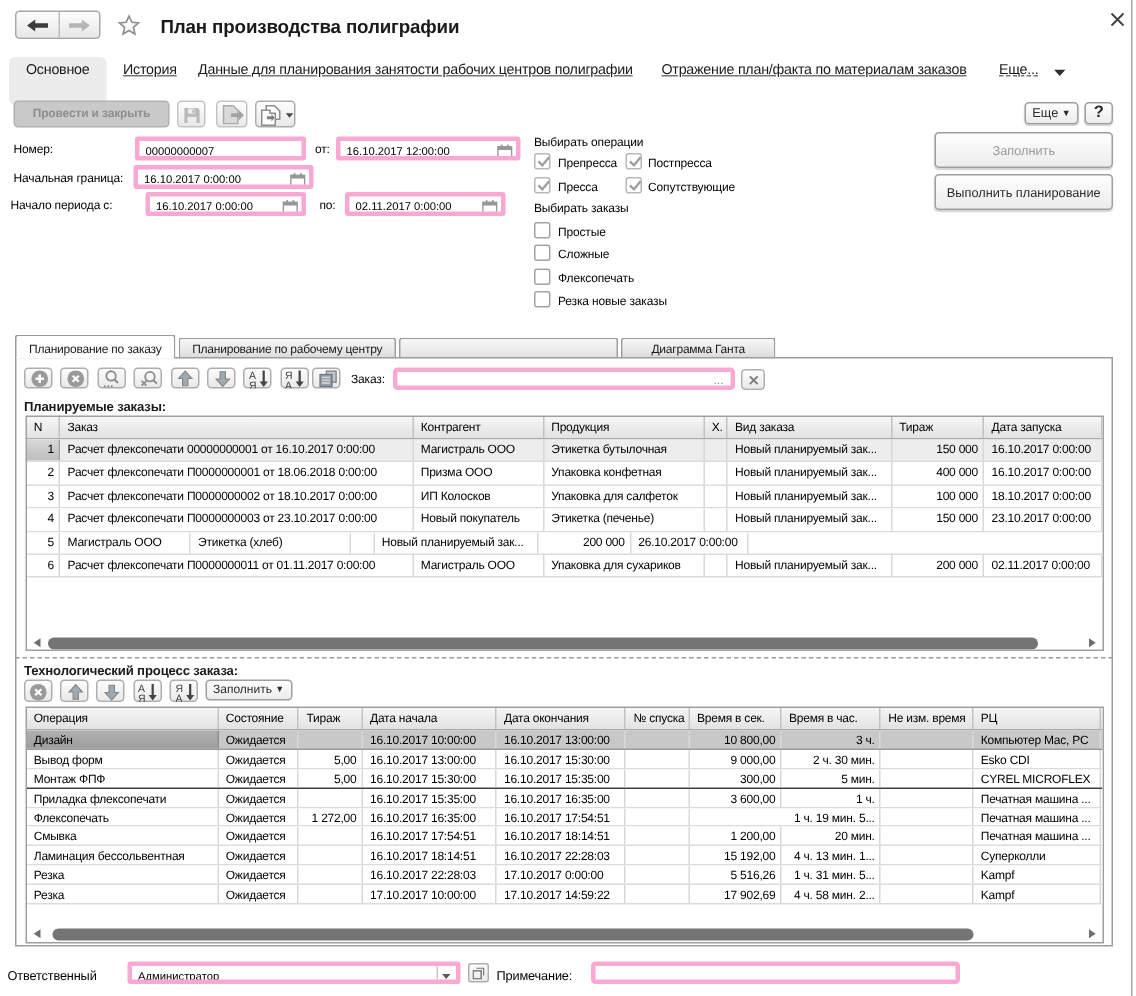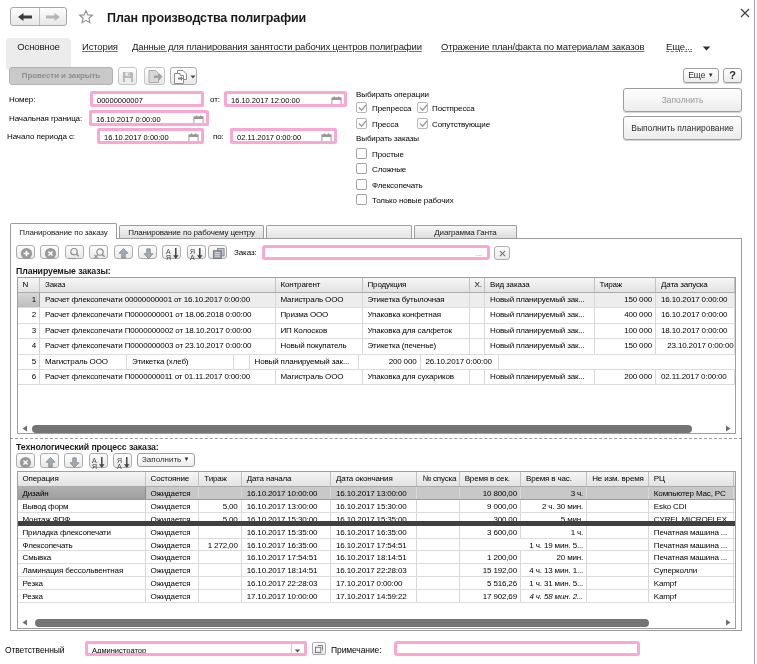--- a/index.html
+++ b/index.html
@@ -143,21 +143,21 @@
   </div>
 <div class="lbl" style="left:432px; top:120px;">Сопутствующие</div>
 <div class="lbl" style="left:356px; top:134px;">Выбирать заказы</div>
 <div class="cb" style="left:356px; top:148px;"></div>
 <div class="lbl" style="left:372px; top:150px;">Простые</div>
 <div class="cb" style="left:356px; top:163px;"></div>
 <div class="lbl" style="left:372px; top:165px;">Сложные</div>
 <div class="cb" style="left:356px; top:179px;"></div>
 <div class="lbl" style="left:372px; top:181px;">Флексопечать</div>
 <div class="cb" style="left:356px; top:194px;"></div>
-<div class="lbl" style="left:372px; top:196px;">Только новые рабочих</div>
+<div class="lbl" style="left:372px; top:196px;">Резка новые заказы</div>
 
 <div class="btn" style="left:683px; top:68px; width:36px; height:15px; line-height:13px; font-size:8.5px;">Еще <span style="font-size:6px; position:relative; top:-1px;">▼</span></div>
 <div class="btn" style="left:723px; top:68px; width:19px; height:15px; line-height:13px; font-weight:bold; font-size:11px;">?</div>
 <div class="btn" style="left:623px; top:88px; width:119px; height:24px; line-height:22px; color:#9a9a9a;">Заполнить</div>
 <div class="btn" style="left:623px; top:116px; width:119px; height:24px; line-height:22px;">Выполнить планирование</div>
 
 <div class="abs" style="left:119px; top:225px; width:145px; height:13px; border:1px solid #9c9c9c; border-bottom:none; border-radius:2px 2px 0 0; background:linear-gradient(#f7f7f7,#dddddd); font-size:8px; letter-spacing:-0.15px; text-align:center; padding-top:2px;">Планирование по рабочему центру</div>
 <div class="abs" style="left:266px; top:225px; width:146px; height:13px; border:1px solid #9c9c9c; border-bottom:none; border-radius:2px 2px 0 0; background:linear-gradient(#f7f7f7,#dddddd); font-size:8px; letter-spacing:-0.15px; text-align:center; padding-top:16px;">Потребности производства (2 003)</div>
 <div class="abs" style="left:414px; top:225px; width:103px; height:13px; border:1px solid #9c9c9c; border-bottom:none; border-radius:2px 2px 0 0; background:linear-gradient(#f7f7f7,#dddddd); font-size:8px; letter-spacing:-0.15px; text-align:center; padding-top:2px;">Диаграмма Ганта</div>
 
@@ -283,21 +283,21 @@
         <div class="dcell " style="width:78.5px; ">18.10.2017 0:00:00</div>
       </div>
       <div style="height:15.4px; background:#fff; border-bottom:1px solid #dcdcdc; overflow:hidden;">
         <div class="dcell num" style="width:22.5px; ">4</div>
         <div class="dcell " style="width:235.5px; ">Расчет флексопечати П0000000003 от 23.10.2017 0:00:00</div>
         <div class="dcell " style="width:87px; ">Новый покупатель</div>
         <div class="dcell " style="width:107px; ">Этикетка (печенье)</div>
         <div class="dcell " style="width:15.5px; "></div>
         <div class="dcell " style="width:109.5px; ">Новый планируемый зак...</div>
         <div class="dcell num" style="width:61.5px; ">150 000</div>
-        <div class="dcell " style="width:78.5px;text-align:right; ">23.10.2017 0:00:00</div>
+        <div class="dcell " style="width:78.5px; ">23.10.2017 0:00:00</div>
       </div>
       <div style="height:15.4px; background:#fff; border-bottom:1px solid #dcdcdc; overflow:hidden;">
         <div class="dcell num" style="width:22.5px; ">5</div>
         <div class="dcell " style="width:87px; ">Магистраль ООО</div>
         <div class="dcell " style="width:107px; ">Этикетка (хлеб)</div>
         <div class="dcell " style="width:15.5px; "></div>
         <div class="dcell " style="width:109.5px; ">Новый планируемый зак...</div>
         <div class="dcell num" style="width:61.5px; ">200 000</div>
         <div class="dcell " style="width:78.5px; ">26.10.2017 0:00:00</div>
       </div>
@@ -392,21 +392,21 @@
         <div class="dcell " style="width:53.8px; ">Ожидается</div>
         <div class="dcell num" style="width:42.4px; ">5,00</div>
         <div class="dcell " style="width:89.3px; ">16.10.2017 13:00:00</div>
         <div class="dcell " style="width:86.4px; ">16.10.2017 15:30:00</div>
         <div class="dcell " style="width:42.3px; "></div>
         <div class="dcell num" style="width:61.3px; ">9 000,00</div>
         <div class="dcell num" style="width:66.2px; ">2 ч. 30 мин.</div>
         <div class="dcell " style="width:61.7px; "></div>
         <div class="dcell " style="width:85.6px; ">Esko CDI</div>
       </div>
-      <div style="height:12.9px; background:#fff; border-bottom:5px solid #404040; overflow:hidden;">
+      <div style="height:12.9px; background:#fff; border-bottom:1px solid #404040; overflow:hidden;">
         <div class="dcell " style="width:128px; ">Монтаж ФПФ</div>
         <div class="dcell " style="width:53.8px; ">Ожидается</div>
         <div class="dcell num" style="width:42.4px; ">5,00</div>
         <div class="dcell " style="width:89.3px; ">16.10.2017 15:30:00</div>
         <div class="dcell " style="width:86.4px; ">16.10.2017 15:35:00</div>
         <div class="dcell " style="width:42.3px; "></div>
         <div class="dcell num" style="width:61.3px; ">300,00</div>
         <div class="dcell num" style="width:66.2px; ">5 мин.</div>
         <div class="dcell " style="width:61.7px; "></div>
         <div class="dcell " style="width:85.6px; ">CYREL MICROFLEX</div>
@@ -472,21 +472,21 @@
         <div class="dcell " style="width:85.6px; ">Kampf</div>
       </div>
       <div style="height:12.9px; background:#fff; border-bottom:1px solid #dcdcdc; overflow:hidden;">
         <div class="dcell " style="width:128px; ">Резка</div>
         <div class="dcell " style="width:53.8px; ">Ожидается</div>
         <div class="dcell num" style="width:42.4px; "></div>
         <div class="dcell " style="width:89.3px; ">17.10.2017 10:00:00</div>
         <div class="dcell " style="width:86.4px; ">17.10.2017 14:59:22</div>
         <div class="dcell " style="width:42.3px; "></div>
         <div class="dcell num" style="width:61.3px; ">17 902,69</div>
-        <div class="dcell num" style="width:66.2px;font-style:italic; ">4 ч. 58 мин. 2...</div>
+        <div class="dcell num" style="width:66.2px; ">4 ч. 58 мин. 2...</div>
         <div class="dcell " style="width:61.7px; "></div>
         <div class="dcell " style="width:85.6px; ">Kampf</div>
       </div>
       <div style="position:absolute; left:0; top:145px; width:100%; height:11px;">
     <svg style="position:absolute;left:4px;top:2px;" width="6" height="7" viewBox="0 0 6 7">
           <path d="M5 0.5 L5 6.5 L0.5 3.5 Z" fill="#6f6f6f"></path>
         </svg>
     <div style="position:absolute; left:17px; top:1.5px; width:614px; height:8px; background:#747474; border-radius:4px;"></div>
     <svg style="position:absolute;right:4px;top:2px;" width="6" height="7" viewBox="0 0 6 7">
           <path d="M1 0.5 L1 6.5 L5.5 3.5 Z" fill="#6f6f6f"></path>

